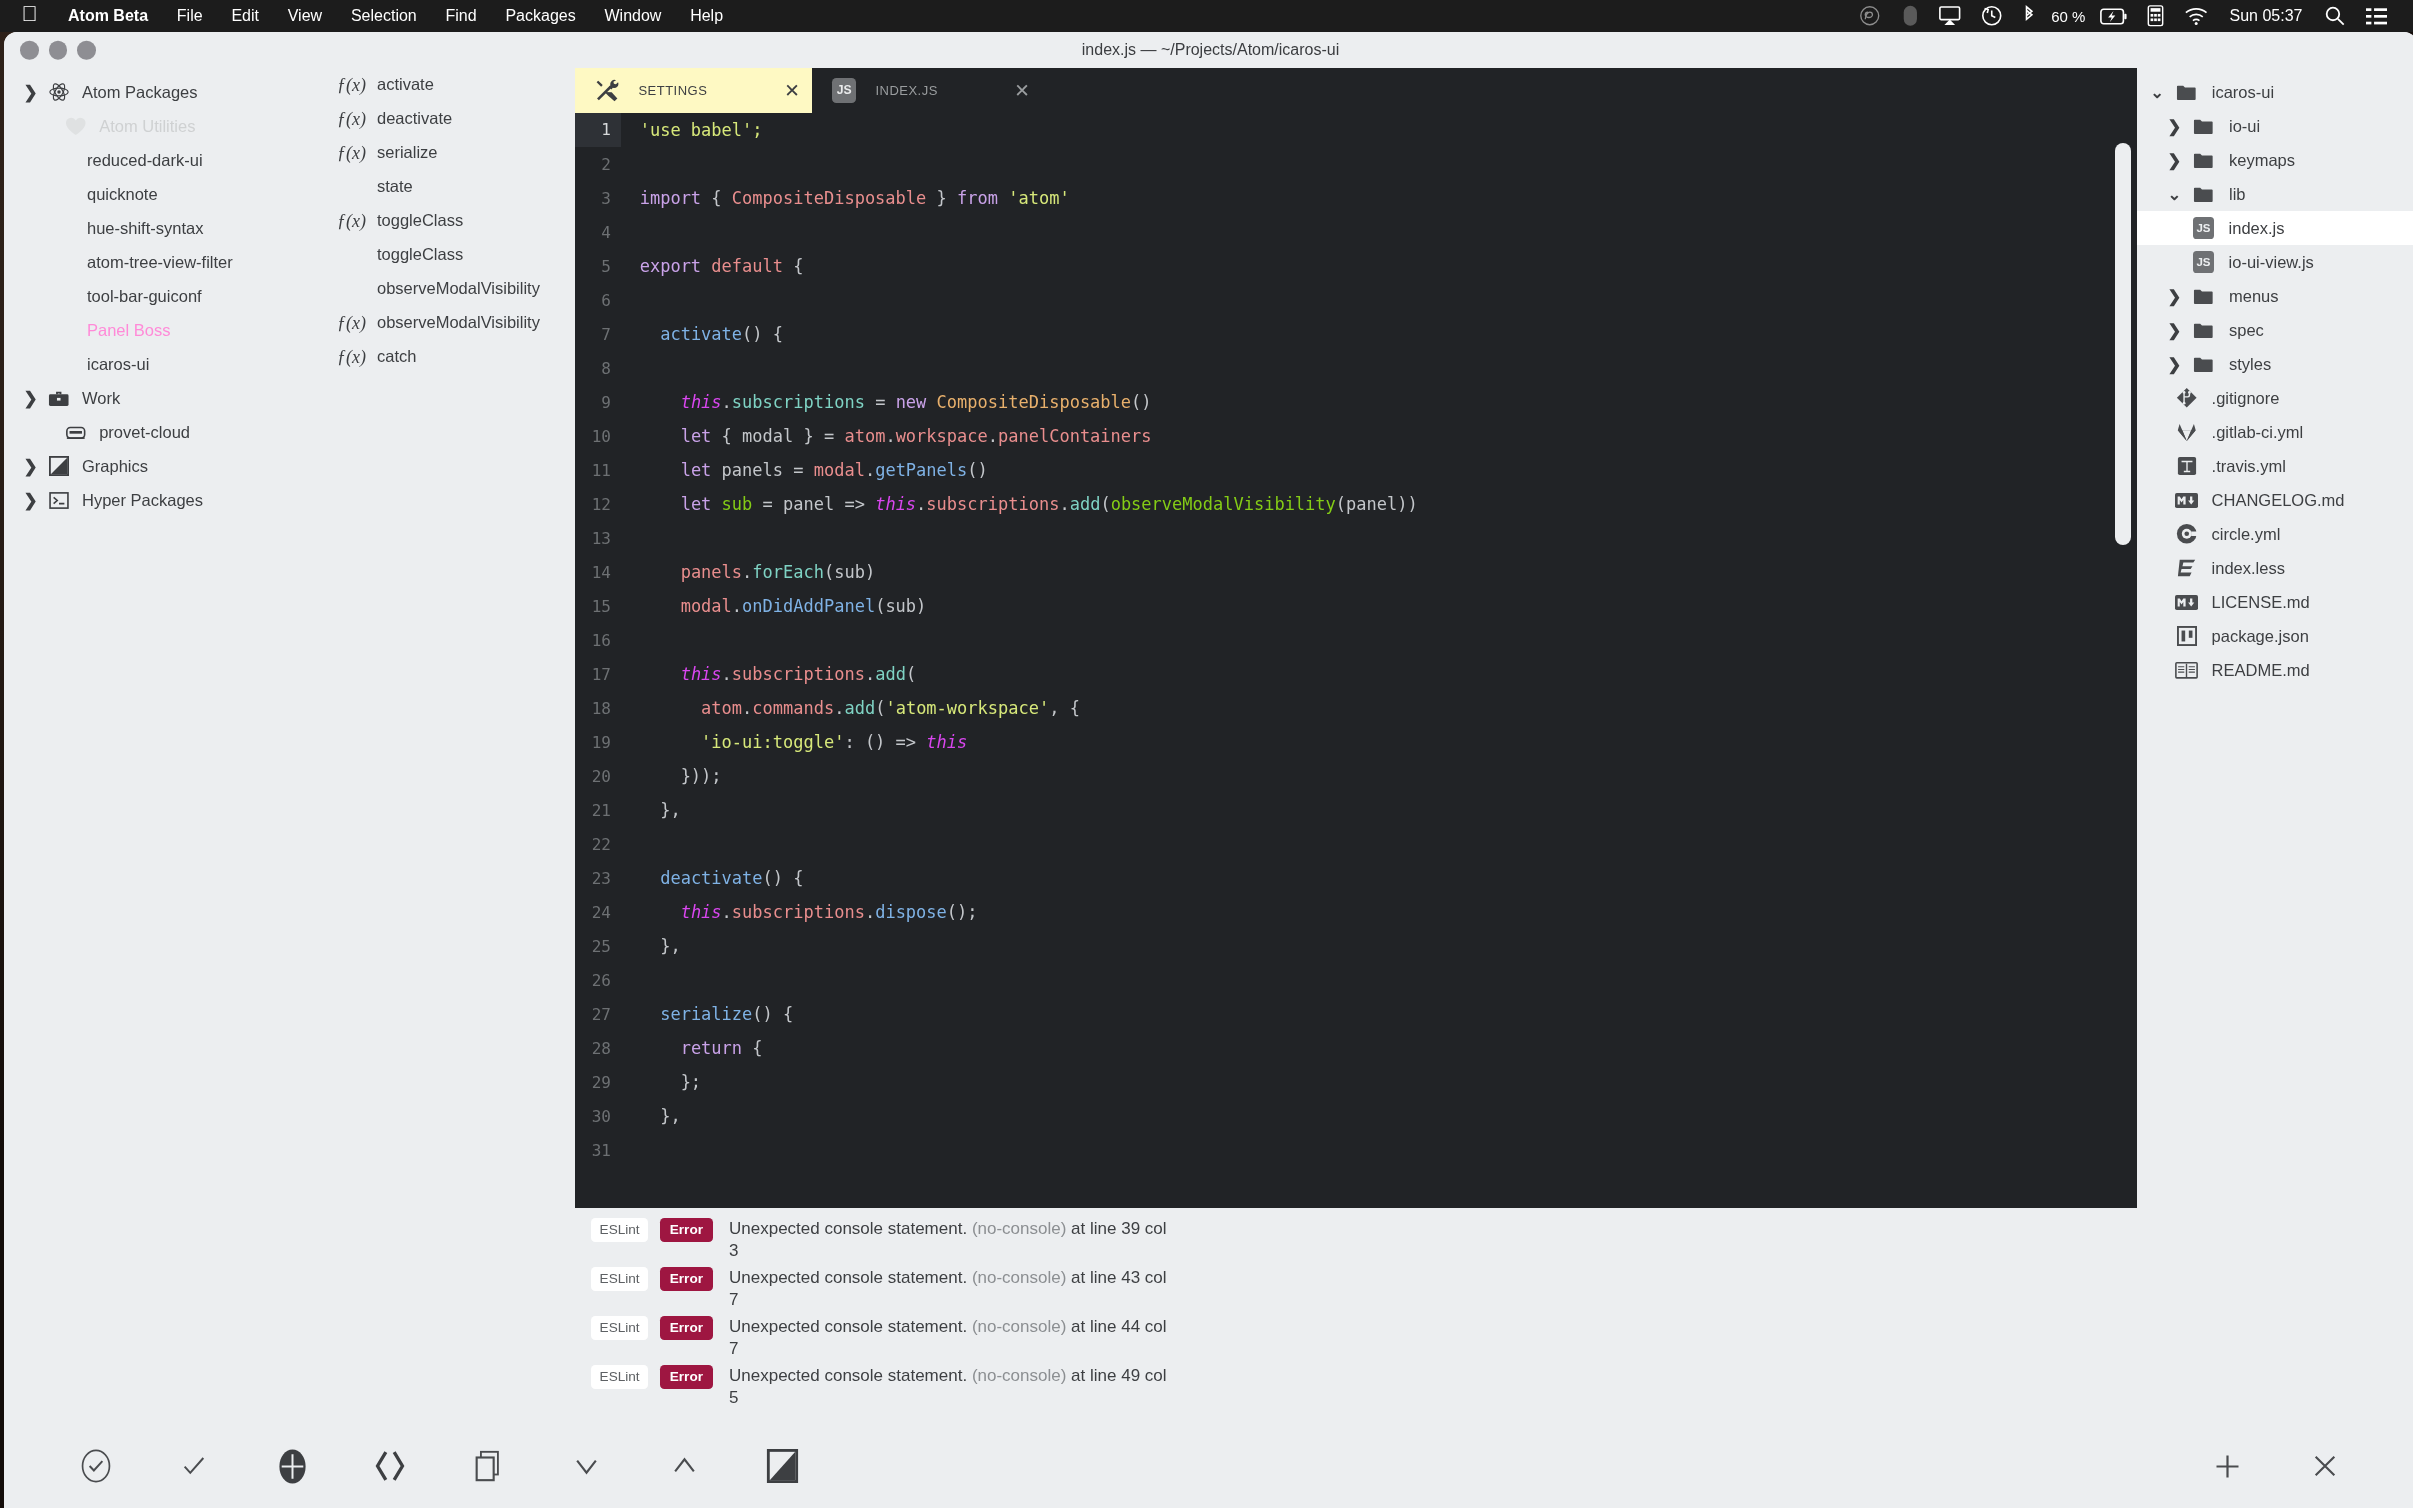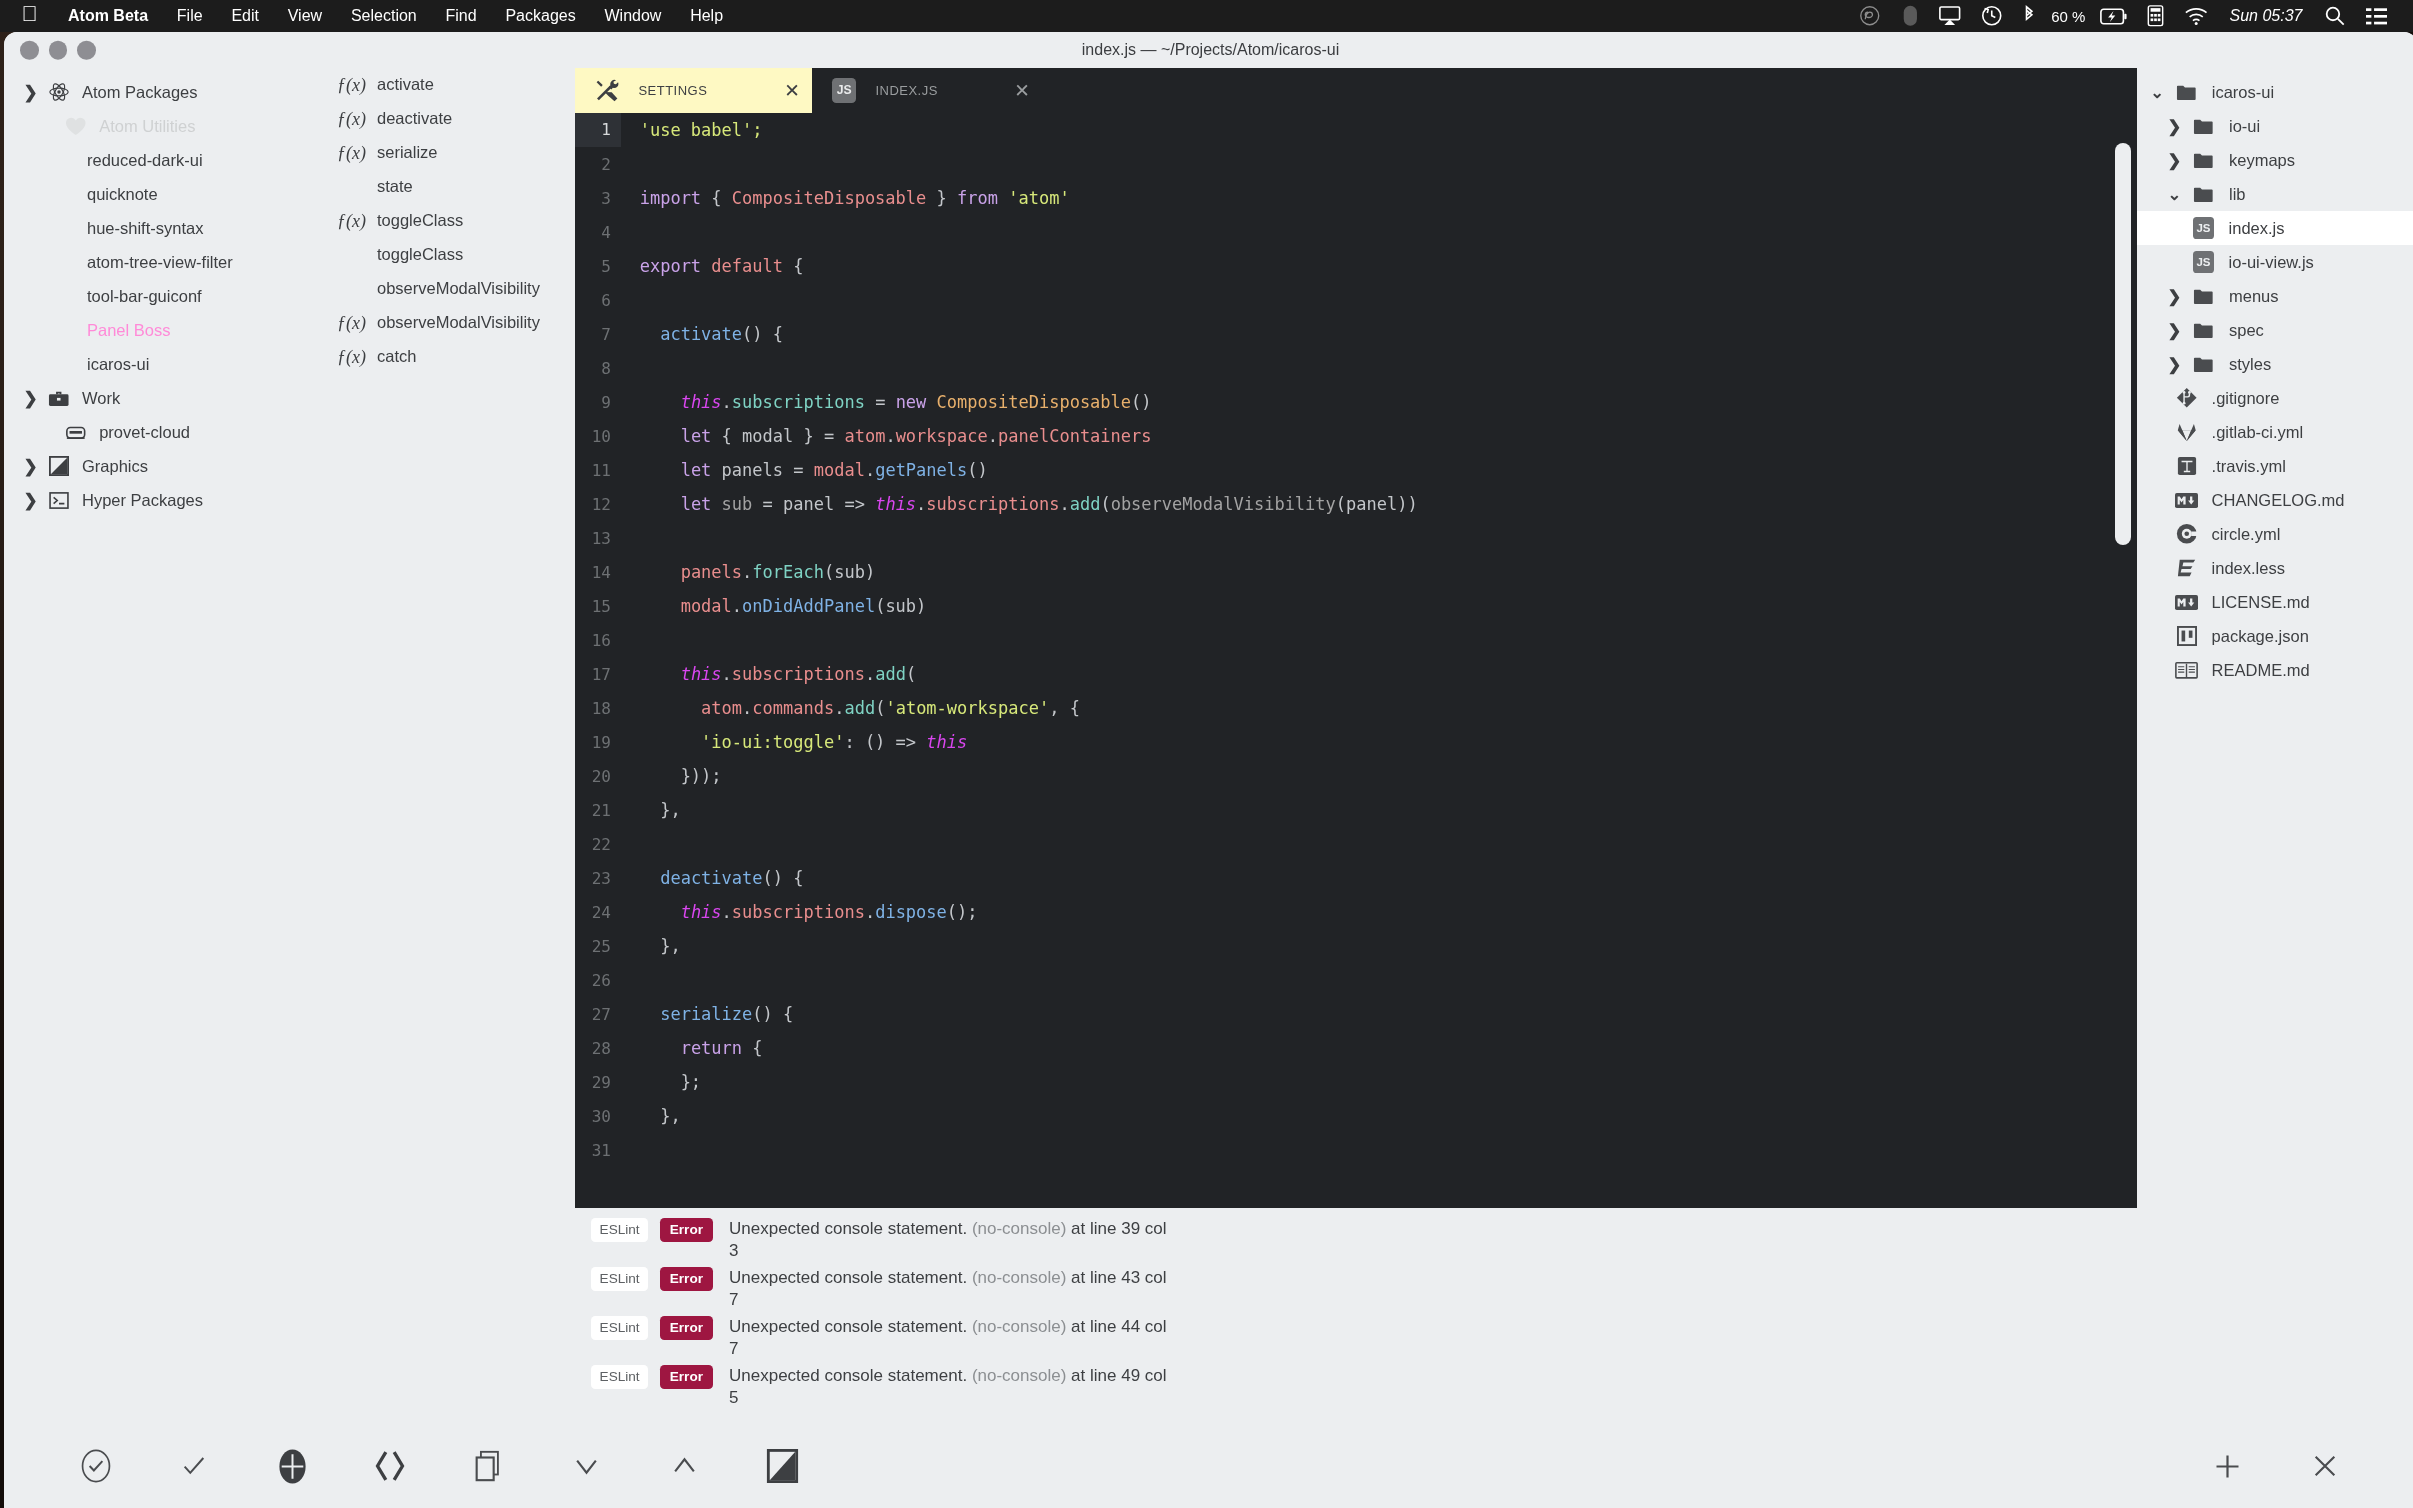--- a/index.html
+++ b/index.html
@@ -26,21 +26,21 @@
     display: flex; align-items: center;
     color: #fff;
     z-index: 50;
   }
   #menubar .apple { padding: 0 16px 0 21.5px; font-size: 21.5px; line-height: 1; position: relative; top: -1.4px;}
   #menubar .appname { font-weight: bold; font-size: 16px; padding: 0 14.4px; }
   #menubar .mi { font-size: 16px; padding: 0 14.4px; }
   #menubar .spacer { flex: 1; }
   #menubar .right { display: flex; align-items: center; gap: 0; padding-right: 16px; }
   #menubar .right .tray { padding: 0 10px; display: flex; align-items: center; }
-  #menubar .clock { font-size: 16px; padding: 0 11.5px; white-space: nowrap; font-style: italic; }
+  #menubar .clock { font-size: 16px; padding: 0 11.5px; white-space: nowrap; }
   #menubar .batt { font-size: 15px; padding: 0 4.3px; }
 
   
   #window {
     position: absolute; left: 4px; top: 32px; width: 2413px; height: 1477px;
     background: #eceef0;
     border-radius: 13px 13px 0 0;
     overflow: hidden;
     display: flex; flex-direction: column;
   }
@@ -113,21 +113,21 @@
   .cl.cur .gut { background: #2e3136; color: #d7d9db; height: 34px; line-height: 34px; }
   .code { padding-left: 18.7px; color: #d8dade; }
   .k-str   { color: #d7e87a; }
   .k-kw    { color: #c9a2e8; }
   .k-cls   { color: #e8b06c; }
   .k-type  { color: #e98e8e; }
   .k-fn    { color: #7fb2e5; }
   .k-meth  { color: #7fd3c4; }
   .k-this  { color: #d946ef; font-style: italic; }
   .k-punc  { color: #c3c6ca; }
-  .k-param { color: #a3a3a3; }
+  .k-param { color: #84cc16; }
 
   #paneline { position: absolute; left: 1592px; top: 0; bottom: 0; width: 1.4px; background: #34373b; }
   #vscroll {
     position: absolute; right: 5.7px; top: 30px; width: 16px; height: 402px;
     background: #eceef0; border-radius: 8.6px;
   }
 
   
   #lint { flex: 0 0 215px; background: #eceef0; overflow: hidden; padding-top: 5.7px; }
   .lrow { display: flex; align-items: flex-start; padding: 4.3px 0 4.3px 16px; height: 49px; }

